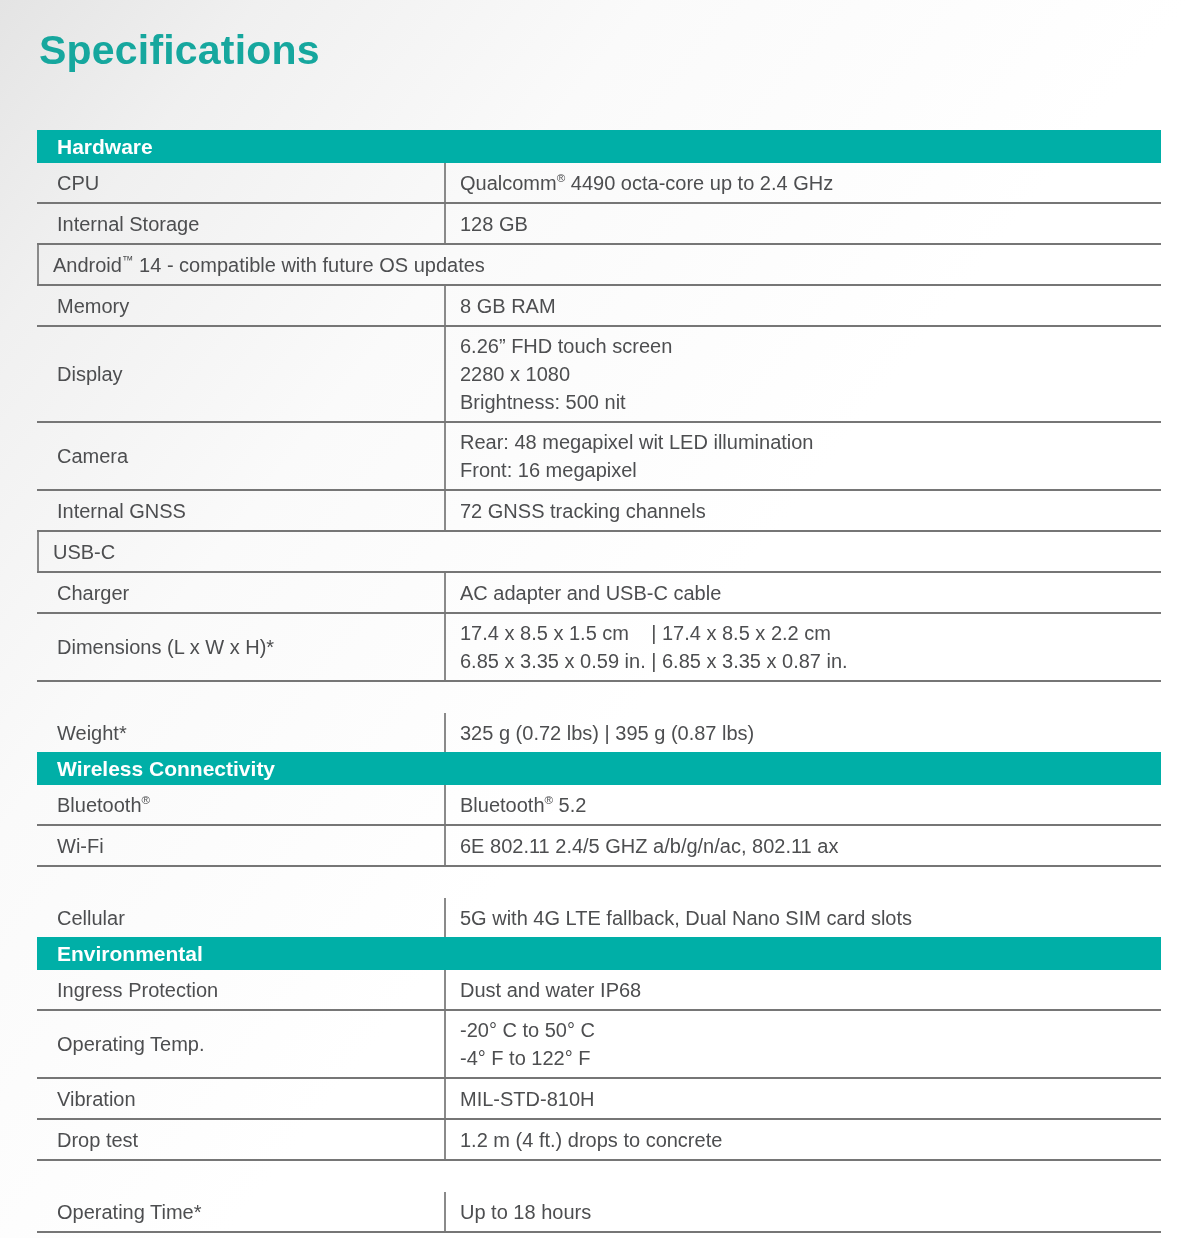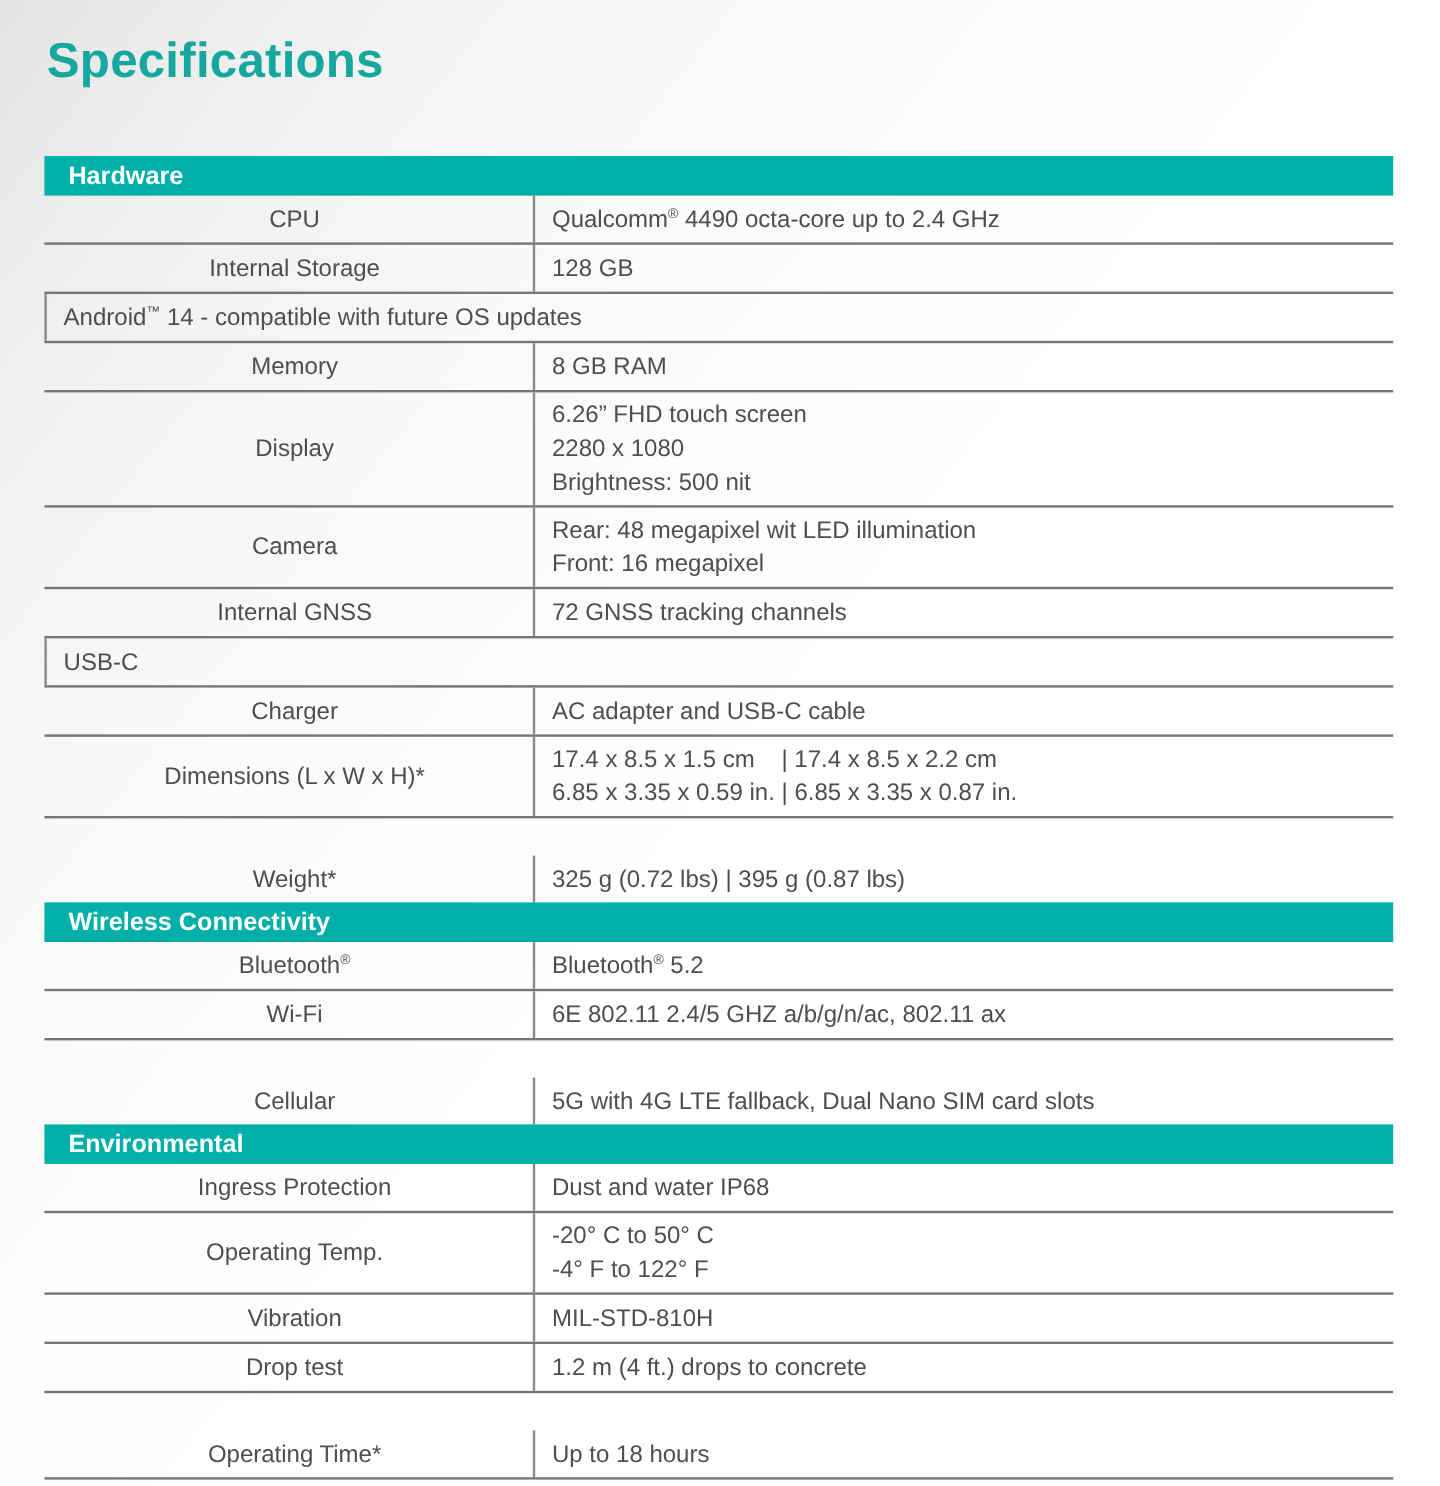--- a/index.html
+++ b/index.html
@@ -27,21 +27,21 @@
     height:33px;background:var(--teal);color:#ffffff;
     display:flex;align-items:center;
     font-size:21px;font-weight:700;padding-left:20px;
   }
   .section .spec-row{display:flex;border-bottom:2px solid var(--border);min-height:39px;}
   .section .spec-row:last-child{border-bottom:none;margin-top:31px;}
   .cell-label{
     width:407px;box-sizing:border-box;flex-shrink:0;
     padding:5px 10px 5px 20px;
     display:flex;align-items:center;
-    font-size:20px;line-height:28px;justify-content:center;
+    font-size:20px;line-height:28px;
   }
   .cell-value{
     flex:1;border-left:2px solid var(--divider);
     padding:5px 10px 5px 14px;
     display:flex;flex-direction:column;justify-content:flex-end;
     font-size:20px;line-height:28px;
   }
   sup{font-size:58%;line-height:0;vertical-align:super;}
   .footnote{
     margin-top:16px;text-align:right;

